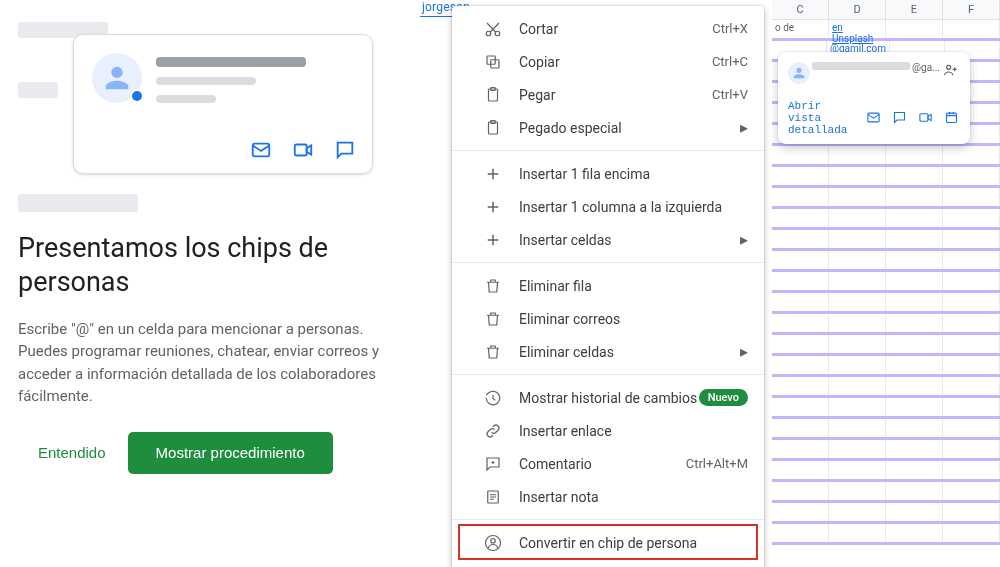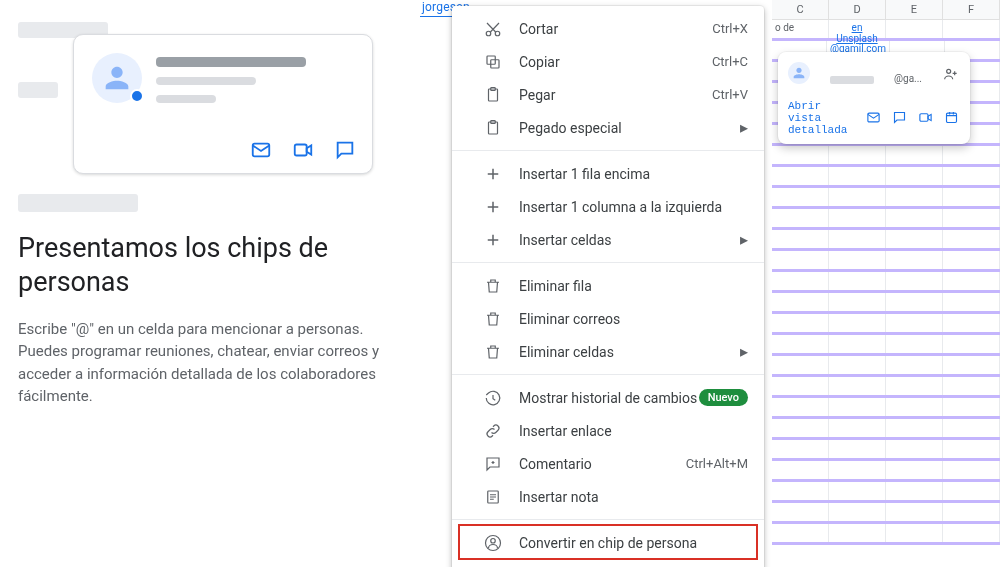--- a/index.html
+++ b/index.html
@@ -138,31 +138,31 @@
     border-bottom:1px solid #e0e0e0;
   }
   .col-headers div {
     flex:1; text-align:center;
     border-right:1px solid #e0e0e0;
     line-height:20px;
     background:#f8f9fa;
   }
   .grid-row { display:flex; height:21px; border-bottom:3px solid #c4b5fd; }
   .grid-row div { flex:1; border-right:1px solid #e8eaed; font-size:10px; padding:2px 3px; color:#5f6368;}
-  .grid-row .linky { color:#1a73e8; text-decoration:underline;text-align:center; }
+  .grid-row .linky { color:#1a73e8; text-decoration:underline; }
 
   .person-card {
     position:absolute; left:6px; top:52px;
     width:192px; background:#fff;
     border-radius:8px;
     box-shadow:0 4px 10px rgba(0,0,0,.22), 0 0 0 1px rgba(0,0,0,.04);
     padding:10px 10px 8px 10px;
     font-size:11px;
   }
-  .pc-top { display:flex; align-items:flex-end; gap:20px; }
+  .pc-top { display:flex; align-items:flex-start; gap:2px; }
   .pc-av {
     width:22px; height:22px; border-radius:50%;
     background:#e8f0fe; display:flex; align-items:center; justify-content:center;
   }
   .pc-av svg { width:16px; height:16px; fill:#8ab4f8; }
   .pc-name { flex:1; height:8px; background:#dadce0; border-radius:2px; }
   .pc-email { font-size:10px; color:#5f6368; }
   .pc-add { width:18px; height:18px; color:#5f6368; }
   .pc-add svg { width:16px; height:16px; fill:none; stroke:currentColor; stroke-width:1.8; }
   .pc-bottom {
@@ -208,20 +208,24 @@
         <span class="ic"><svg viewBox="0 0 24 24">
               <path d="M4 4h16v12H8l-4 4V4z"></path>
             </svg></span>
       </div>
     </div>
   </div>
 
   <h1>Presentamos los chips de personas</h1>
   <p>Escribe "@" en un celda para mencionar a personas. Puedes programar reuniones, chatear, enviar correos y acceder a información detallada de los colaboradores fácilmente.</p>
 
+  <div class="promo-buttons">
+    <button class="btn-text">Entendido</button>
+    <button class="btn-filled">Mostrar procedimiento</button>
+  </div>
 </div>
 
 <div class="cell-email">jorgesan</div>
 
 <div class="ctx">
 
   <div class="mi">
     <span class="mico st">
         <svg viewBox="0 0 24 24">
           <circle cx="6" cy="18" r="3"></circle>

